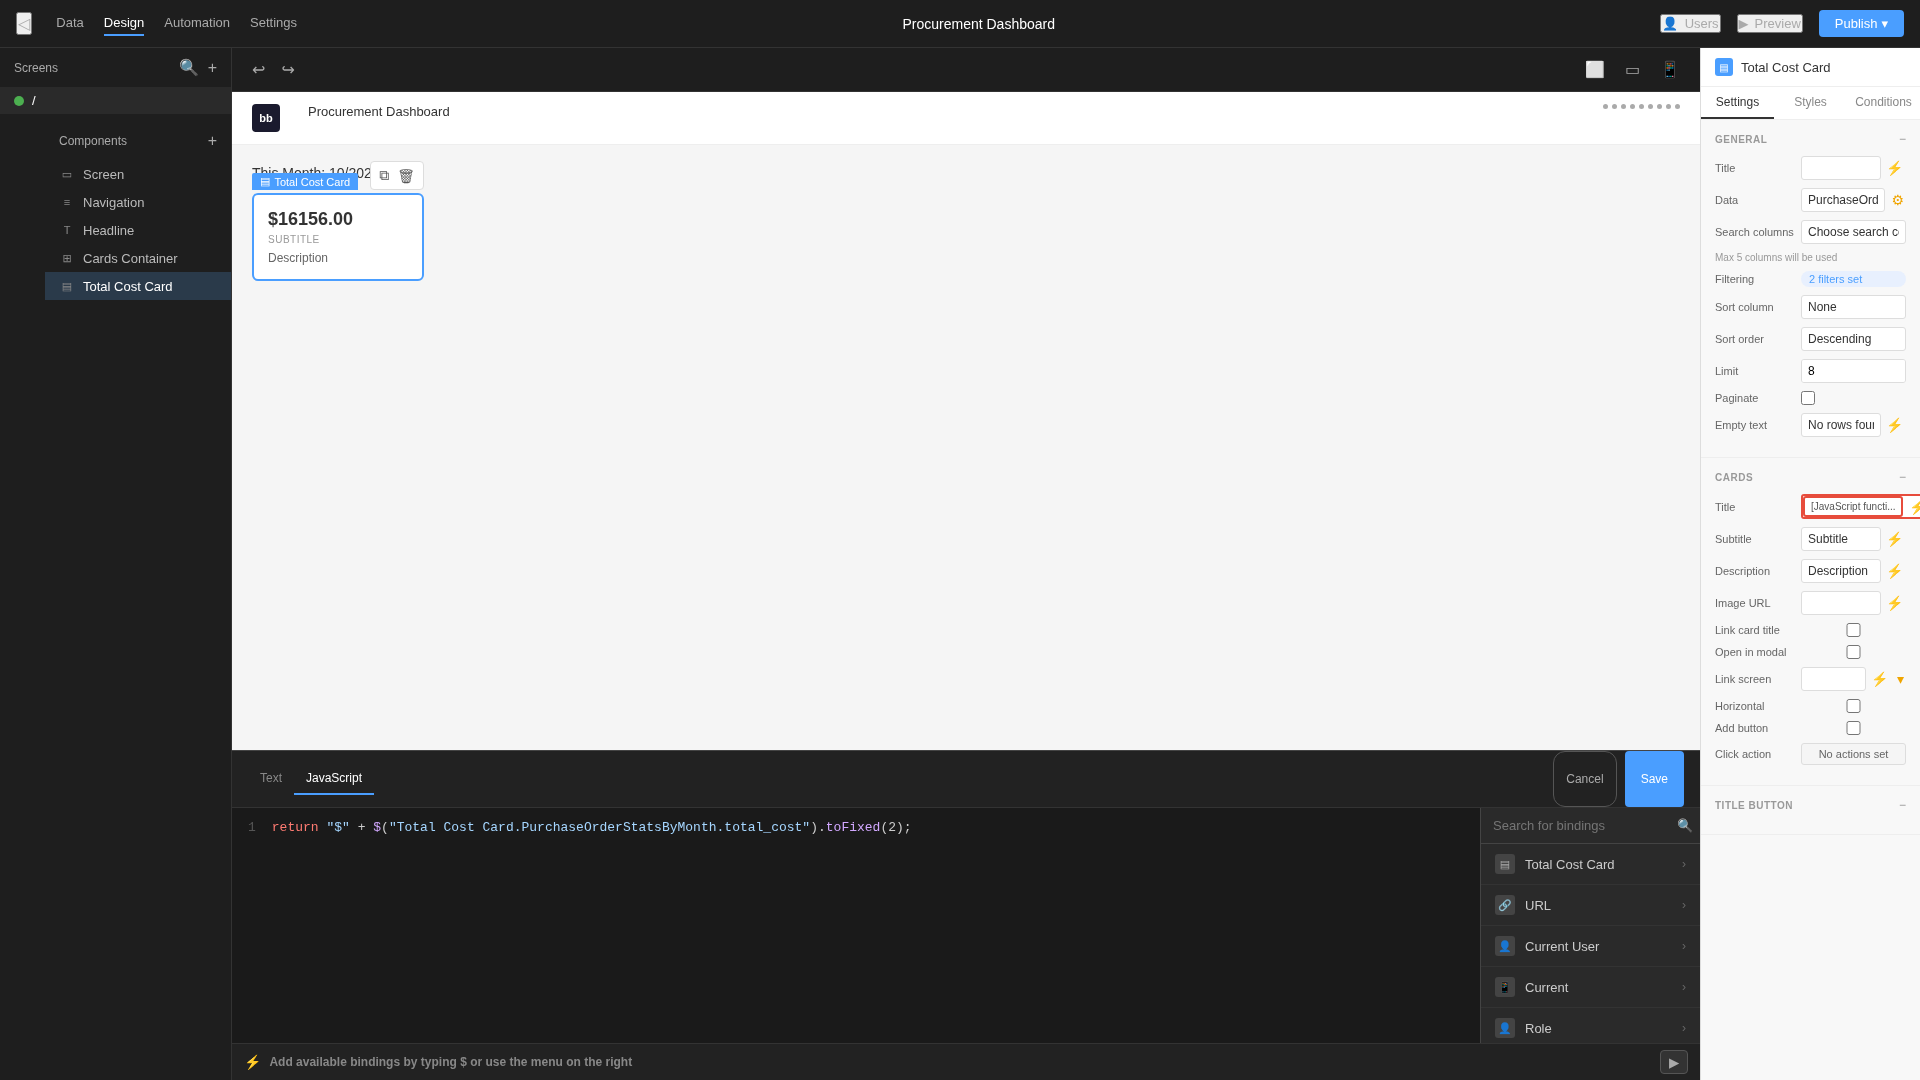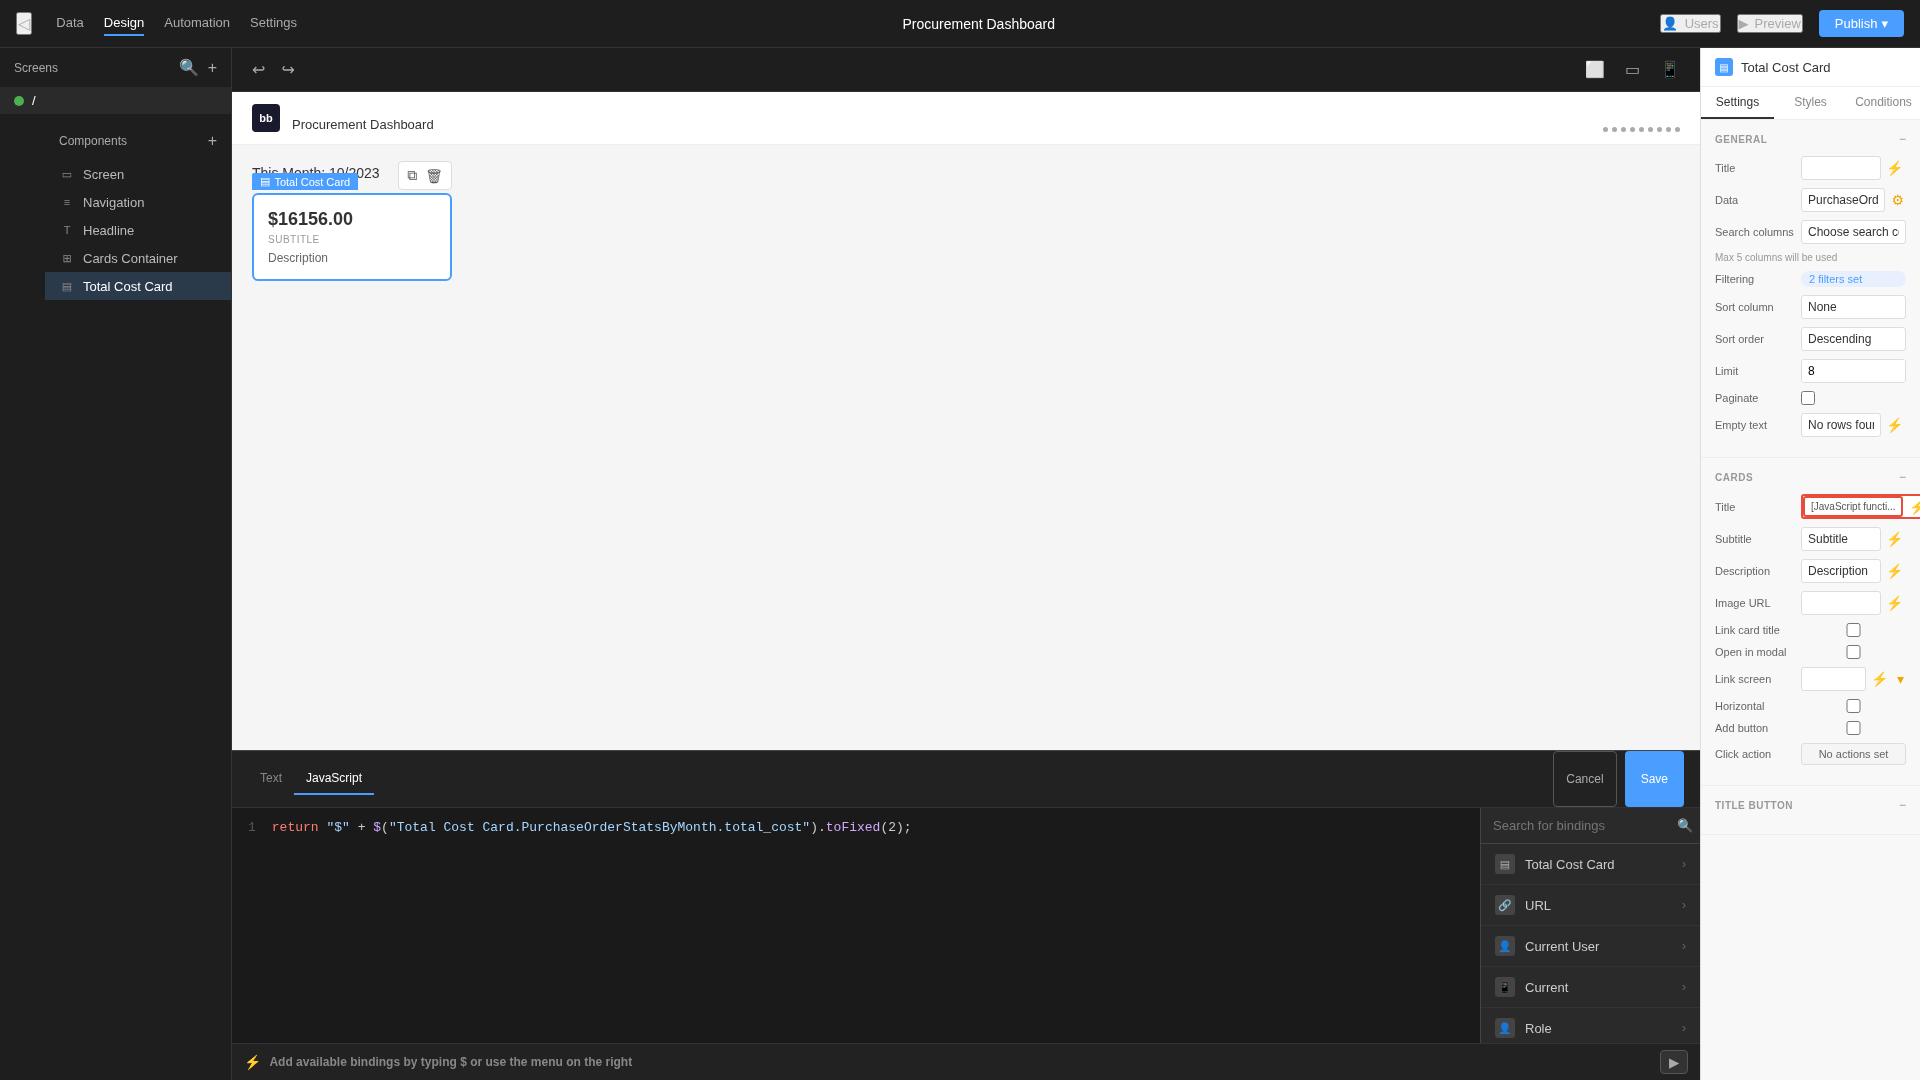--- a/index.html
+++ b/index.html
@@ -61,21 +61,21 @@
     .toolbar-right { display: flex; gap: 12px; }
     .view-btn { background: none; border: none; color: #aaa; cursor: pointer; font-size: 16px; padding: 4px; }
     .view-btn.active { color: #fff; }
 
     
     .preview-window {
       margin: 0; background: #f5f5f5; flex: 1;
       position: relative; overflow: hidden;
     }
     .preview-app-bar {
-      display: flex; align-items: flex-end; gap: 12px; padding: 12px 20px;
+      display: flex; align-items: flex-start; gap: 28px; padding: 12px 20px;
       background: #fff; border-bottom: 1px solid #eee;
     }
     .app-logo { width: 28px; height: 28px; background: #1a1a2e; border-radius: 4px; display: flex; align-items: center; justify-content: center; color: #fff; font-size: 11px; font-weight: bold; }
     .preview-dots { margin-left: auto; display: flex; gap: 4px; }
     .preview-dot { width: 5px; height: 5px; background: #aaa; border-radius: 50%; }
 
     .preview-body { padding: 20px; }
     .preview-month-label { font-size: 14px; font-weight: 500; color: #333; margin-bottom: 12px; }
     .card-selected-wrapper { position: relative; display: inline-block; }
     .card-label-badge {
@@ -84,21 +84,21 @@
       border-radius: 2px 2px 0 0; display: flex; align-items: center; gap: 4px;
     }
     .card-actions-float {
       position: absolute; top: -32px; right: 0;
       display: flex; gap: 4px; background: #fff; border: 1px solid #ddd;
       border-radius: 4px; padding: 3px 6px;
     }
     .card-action-btn { background: none; border: none; cursor: pointer; color: #555; font-size: 14px; padding: 2px; }
 
     .cost-card {
-      width: 200px; background: #fff; border: 2px solid #4a9eff;
+      width: 172px; background: #fff; border: 2px solid #4a9eff;
       border-radius: 6px; padding: 14px; cursor: pointer;
     }
     .cost-card-value { font-size: 18px; font-weight: 600; color: #333; margin-bottom: 4px; }
     .cost-card-subtitle { font-size: 10px; color: #999; text-transform: uppercase; letter-spacing: 0.5px; margin-bottom: 6px; }
     .cost-card-desc { font-size: 12px; color: #666; }
 
     
     .code-editor-panel {
       height: 330px; background: #1a1a1a; border-top: 1px solid #444;
       display: flex; flex-direction: column;
@@ -106,21 +106,21 @@
     .code-tabs {
       display: flex; align-items: center; padding: 0 16px; border-bottom: 1px solid #333;
       background: #222;
     }
     .code-tab {
       padding: 8px 12px; color: #888; cursor: pointer; font-size: 12px;
       border-bottom: 2px solid transparent;
     }
     .code-tab.active { color: #fff; border-bottom: 2px solid #4a9eff; }
     .code-tab-actions { margin-left: auto; display: flex; gap: 8px; }
-    .code-cancel-btn { background: none; border: 1px solid #555; color: #aaa; padding: 20px 12px; border-radius: 4px; cursor: pointer; font-size: 12px; }
+    .code-cancel-btn { background: none; border: 1px solid #555; color: #aaa; padding: 20px 12px; border-radius: 12px; cursor: pointer; font-size: 12px; }
     .code-save-btn { background: #4a9eff; border: none; color: #fff; padding: 4px 16px; border-radius: 4px; cursor: pointer; font-size: 12px; }
 
     .code-body { display: flex; flex: 1; overflow: hidden; }
     .code-main { flex: 1; padding: 12px 16px; font-family: 'Courier New', monospace; font-size: 13px; color: #ccc; overflow: auto; position: relative; }
     .code-line-num { color: #555; margin-right: 16px; user-select: none; }
     .code-keyword { color: #ff7b72; }
     .code-string { color: #a5d6ff; }
     .code-func { color: #d2a8ff; }
     .code-dot { color: #ccc; }
 

